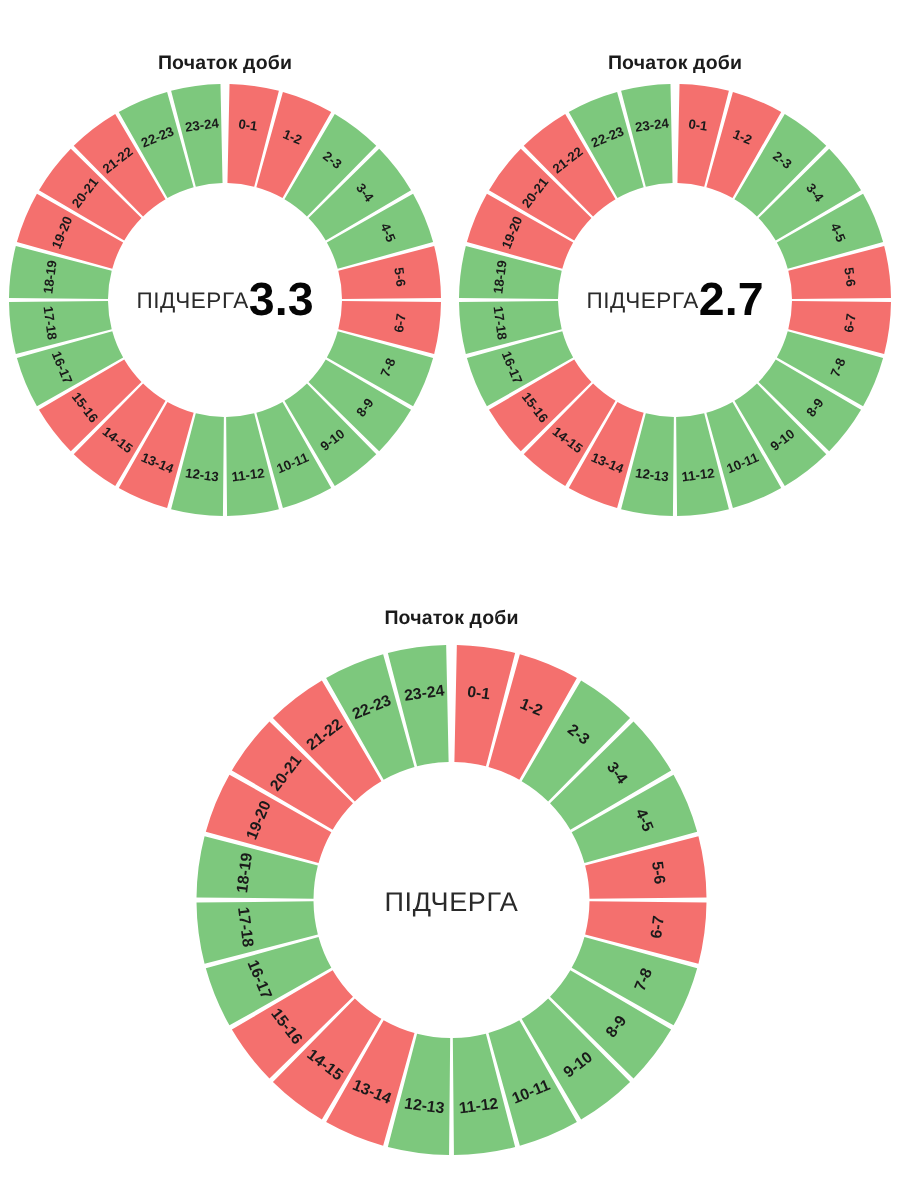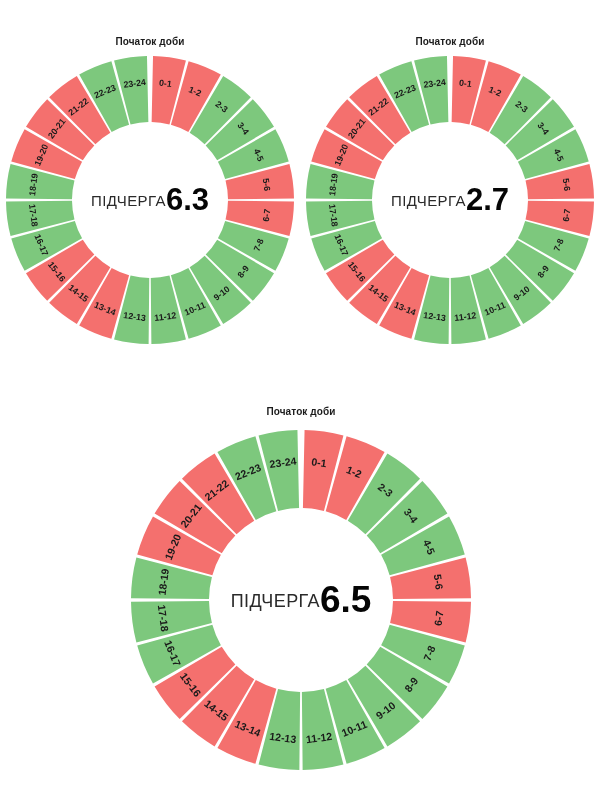--- a/index.html
+++ b/index.html
@@ -25,21 +25,21 @@
   .chart-block {
     position: absolute;
   }
 
   .chart-title {
     position: absolute;
     left: 0;
     top: 0;
     width: 100%;
     text-align: center;
-    font-size: 10px;
+    font-size: 13px;
     font-weight: bold;
     color: #1b1b1b;
     letter-spacing: 0.1px;
     line-height: 12px;
     white-space: nowrap;
   }
 
   .donut-wrap {
     position: absolute;
     left: 0;
@@ -133,21 +133,21 @@
           <text class="slice-label" x="48.701647181750744" y="78.40965594857445" font-size="8.8" fill="#1a1a1a" transform="rotate(307.5 48.701647181750744 78.40965594857445)">20-21</text>
           <path d="M 41.15873405594307 47.203895585484446 A 144 144 0 0 1 68.80622806268192 25.989227284127182 L 102.3533735339527 82.82749811223556 A 78 78 0 0 0 87.37764761363583 94.31877677547074 Z" fill="#f4706e"></path>
           <text class="slice-label" x="70.40965594857443" y="56.70164718175077" font-size="8.8" fill="#1a1a1a" transform="rotate(322.5 70.40965594857443 56.70164718175077)">21-22</text>
           <path d="M 71.20040645377503 24.60694774554159 A 144 144 0 0 1 103.3965951389803 11.270849735406358 L 121.08982236694766 74.85504360667845 A 78 78 0 0 0 103.65022016246147 82.07876336216836 Z" fill="#7dc87d"></path>
           <text class="slice-label" x="96.99642835386547" y="41.35176697667268" font-size="8.8" fill="#1a1a1a" transform="rotate(337.5 96.99642835386547 41.35176697667268)">22-23</text>
           <path d="M 106.06695414992197 10.555329194923388 A 144 144 0 0 1 138.98429153679663 6.031581579622241 L 140.36649124909817 72.01710668896204 A 78 78 0 0 0 122.53626683120773 74.4674699805835 Z" fill="#7dc87d"></path>
           <text class="slice-label" x="126.65011979492193" y="33.40608430243991" font-size="8.8" fill="#1a1a1a" transform="rotate(352.5 126.65011979492193 33.40608430243991)">23-24</text>
         </svg>
       <div class="center-label">
         <div class="center-name" style="font-size:15px;">ПІДЧЕРГА</div>
-        <div class="center-value" style="font-size:31px;">6.3</div>
+        <div class="center-value" style="font-size:31px;">3.3</div>
       </div>
     </div>
   </div>
 
   <div class="chart-block" style="left:308px; top:36px; width:284px; height:320px;">
     <div class="chart-title">Початок доби</div>
     <div class="donut-wrap" style="top:14px; width:284px; height:300px;">
       <svg class="donut-svg" width="284" height="300" viewBox="0 0 284 300">
           <path d="M 145.01570846320342 6.031581579622241 A 144 144 0 0 1 177.93304585007812 10.555329194923388 L 161.46373316879232 74.4674699805835 A 78 78 0 0 0 143.63350875090185 72.01710668896204 Z" fill="#f4706e"></path>
           <text class="slice-label" x="157.34988020507808" y="33.40608430243991" font-size="8.8" fill="#1a1a1a" transform="rotate(7.5 157.34988020507808 33.40608430243991)">0-1</text>
@@ -253,18 +253,17 @@
           <text class="slice-label" x="59.882556367576555" y="92.50391365358956" font-size="10.5" fill="#1a1a1a" transform="rotate(307.5 59.882556367576555 92.50391365358956)">20-21</text>
           <path d="M 50.95128326048835 55.6434878439747 A 170 170 0 0 1 83.59068590733283 30.59839332153905 L 123.23731237338012 97.77089520930348 A 92 92 0 0 0 105.57363564685252 111.32471106850394 Z" fill="#f4706e"></path>
           <text class="slice-label" x="85.50391365358954" y="66.88255636757658" font-size="10.5" fill="#1a1a1a" transform="rotate(322.5 85.50391365358954 66.88255636757658)">21-22</text>
           <path d="M 86.41714650792886 28.966535532931033 A 170 170 0 0 1 124.42653592796286 13.222530937632513 L 145.3367135610152 88.36748733095406 A 92 92 0 0 0 124.76692634546738 96.88777217076269 Z" fill="#7dc87d"></path>
           <text class="slice-label" x="116.88353958772558" y="48.76552088743338" font-size="10.5" fill="#1a1a1a" transform="rotate(337.5 116.88353958772558 48.76552088743338)">22-23</text>
           <path d="M 127.57904309365787 12.377819188451213 A 170 170 0 0 1 166.43978861982936 7.037283809276261 L 168.07329737073118 85.02017712031422 A 92 92 0 0 0 147.04277626245013 87.91034920786771 Z" fill="#7dc87d"></path>
           <text class="slice-label" x="151.88296451985684" y="39.387453241315114" font-size="10.5" fill="#1a1a1a" transform="rotate(352.5 151.88296451985684 39.387453241315114)">23-24</text>
         </svg>
       <div class="center-label">
         <div class="center-name" style="font-size:18px;">ПІДЧЕРГА</div>
-        <div class="center-value" style="font-size:37px;">6.5</div>
       </div>
     </div>
   </div>
 
 </div>
 
 </body></html>

